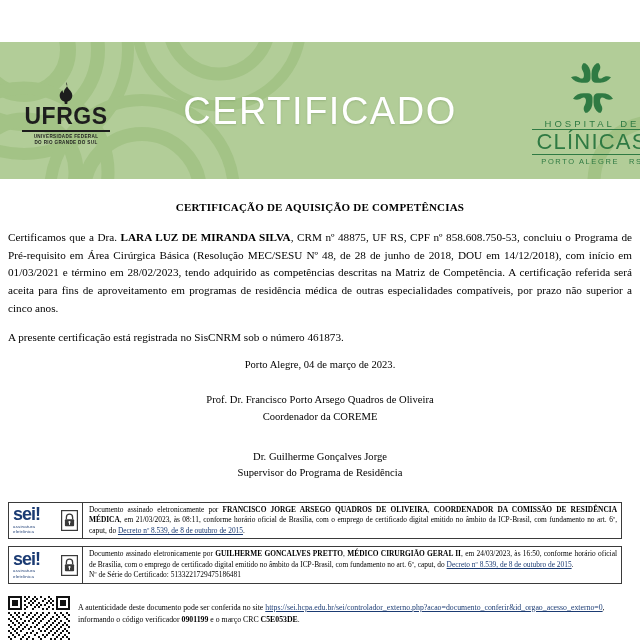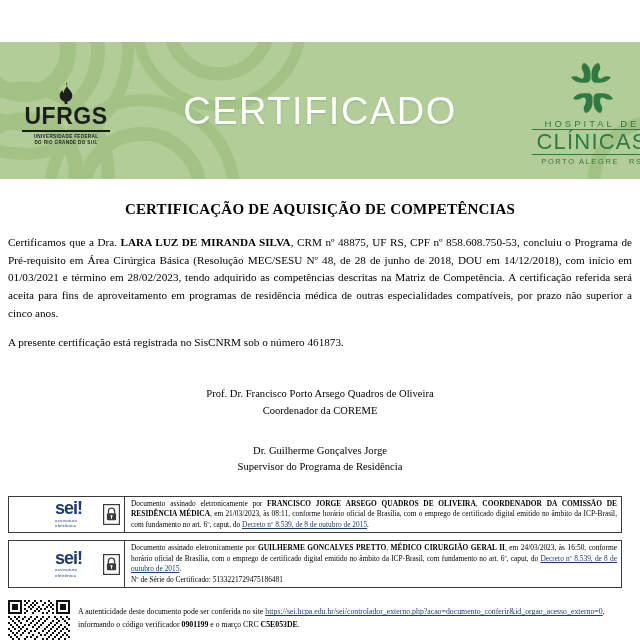--- a/index.html
+++ b/index.html
@@ -115,21 +115,21 @@
   }
   .hcpa .l3 .rs { margin-left: 10px; }
 
   
   .doc-body {
     padding: 22px 44px 0 44px;
   }
   .cert-title {
     text-align: center;
     font-weight: bold;
-    font-size: 15px;
+    font-size: 11px;
     letter-spacing: .2px;
     margin-bottom: 16px;
   }
   .para {
     text-align: justify;
     font-size: 11.2px;
     line-height: 1.58;
     margin: 0 0 12px 0;
   }
   .para b { font-weight: bold; }
@@ -147,21 +147,20 @@
   .sig-gap-2 { height: 24px; }
 
   
   .esig-wrap { padding: 0 10px 0 0; margin-top: 20px; }
   .esig {
     display: flex;
     align-items: stretch;
     border: 1px solid #3a3a3a;
     margin-bottom: 7px;
     background: #fff;
-    padding-left: 42px;
   }
   .esig-logo {
     flex: 0 0 auto;
     width: 74px;
     border-right: 1px solid #3a3a3a;
     display: flex;
     align-items: center;
     justify-content: space-between;
     padding: 2px 4px;
     box-sizing: border-box;
@@ -276,20 +275,21 @@
     </div>
 
     <div class="doc-body">
 
       <div class="cert-title">CERTIFICAÇÃO DE AQUISIÇÃO DE COMPETÊNCIAS</div>
 
       <p class="para"><span>Certificamos que a Dra. </span><b>LARA LUZ DE MIRANDA SILVA</b><span>, CRM nº 48875, UF RS, CPF nº 858.608.750-53, concluiu o Programa de Pré-requisito em Área Cirúrgica Básica (Resolução MEC/SESU Nº 48, de 28 de junho de 2018, DOU em 14/12/2018), com início em 01/03/2021 e término em 28/02/2023, tendo adquirido as competências descritas na Matriz de Competência. A certificação referida será aceita para fins de aproveitamento em programas de residência médica de outras especialidades compatíveis, por prazo não superior a cinco anos.</span></p>
 
       <p class="para">A presente certificação está registrada no SisCNRM sob o número 461873.</p>
 
+      <div class="center-line">Porto Alegre, 04 de março de 2023.</div>
 
       <div class="sig-gap-1"></div>
 
       <div class="sig-block">
         <div>Prof. Dr. Francisco Porto Arsego Quadros de Oliveira</div>
         <div>Coordenador da COREME</div>
       </div>
 
       <div class="sig-gap-2"></div>
 

